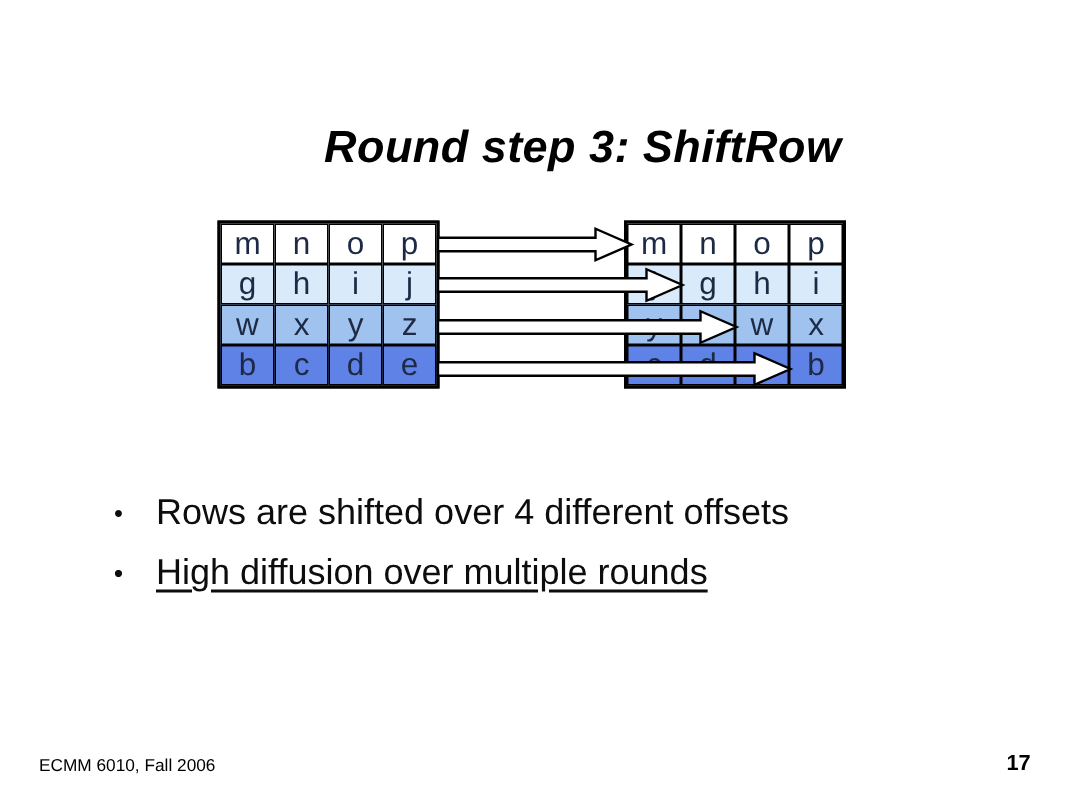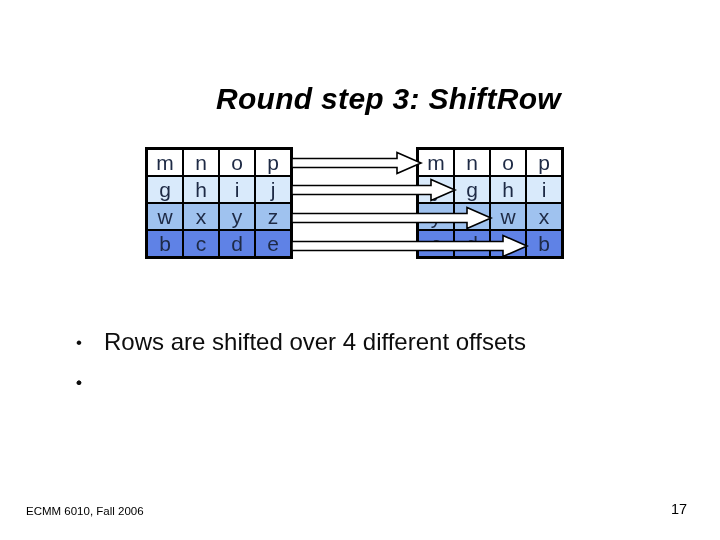--- a/index.html
+++ b/index.html
@@ -48,21 +48,21 @@
     font-size:17px; color:#0d0d0d;
   }
   .underlined { text-decoration:underline; text-underline-offset:4px; }
 
   .footer-course {
     position:absolute; left:26px; top:505px;
     font-size:11.5px; color:#000;text-align:center;
   }
   .page-number {
     position:absolute; left:671px; top:501px;
-    font-size:14.5px; color:#000;
+    font-size:14.5px; color:#000;font-weight:bold;
   }
 </style>
 </head>
 <body>
 
 <div class="slide-title">Round step 3: ShiftRow</div>
 
 <div class="letter-grid" id="left-grid">
   <div class="cell r0">m</div>
   <div class="cell r0">n</div>
@@ -111,17 +111,18 @@
 <ul class="bullets">
   <li>
     <span class="bullet-dot">•</span>
     <span>Rows are shifted over 4 different offsets</span>
   </li>
   <li>
     <span class="bullet-dot">•</span>
   </li>
   <li>
     <span class="bullet-dot">•</span>
+    <span class="underlined">High diffusion over multiple rounds</span>
   </li>
 </ul>
 
 <div class="footer-course">ECMM 6010, Fall 2006</div>
 <div class="page-number">17</div>
 
 </body></html>

